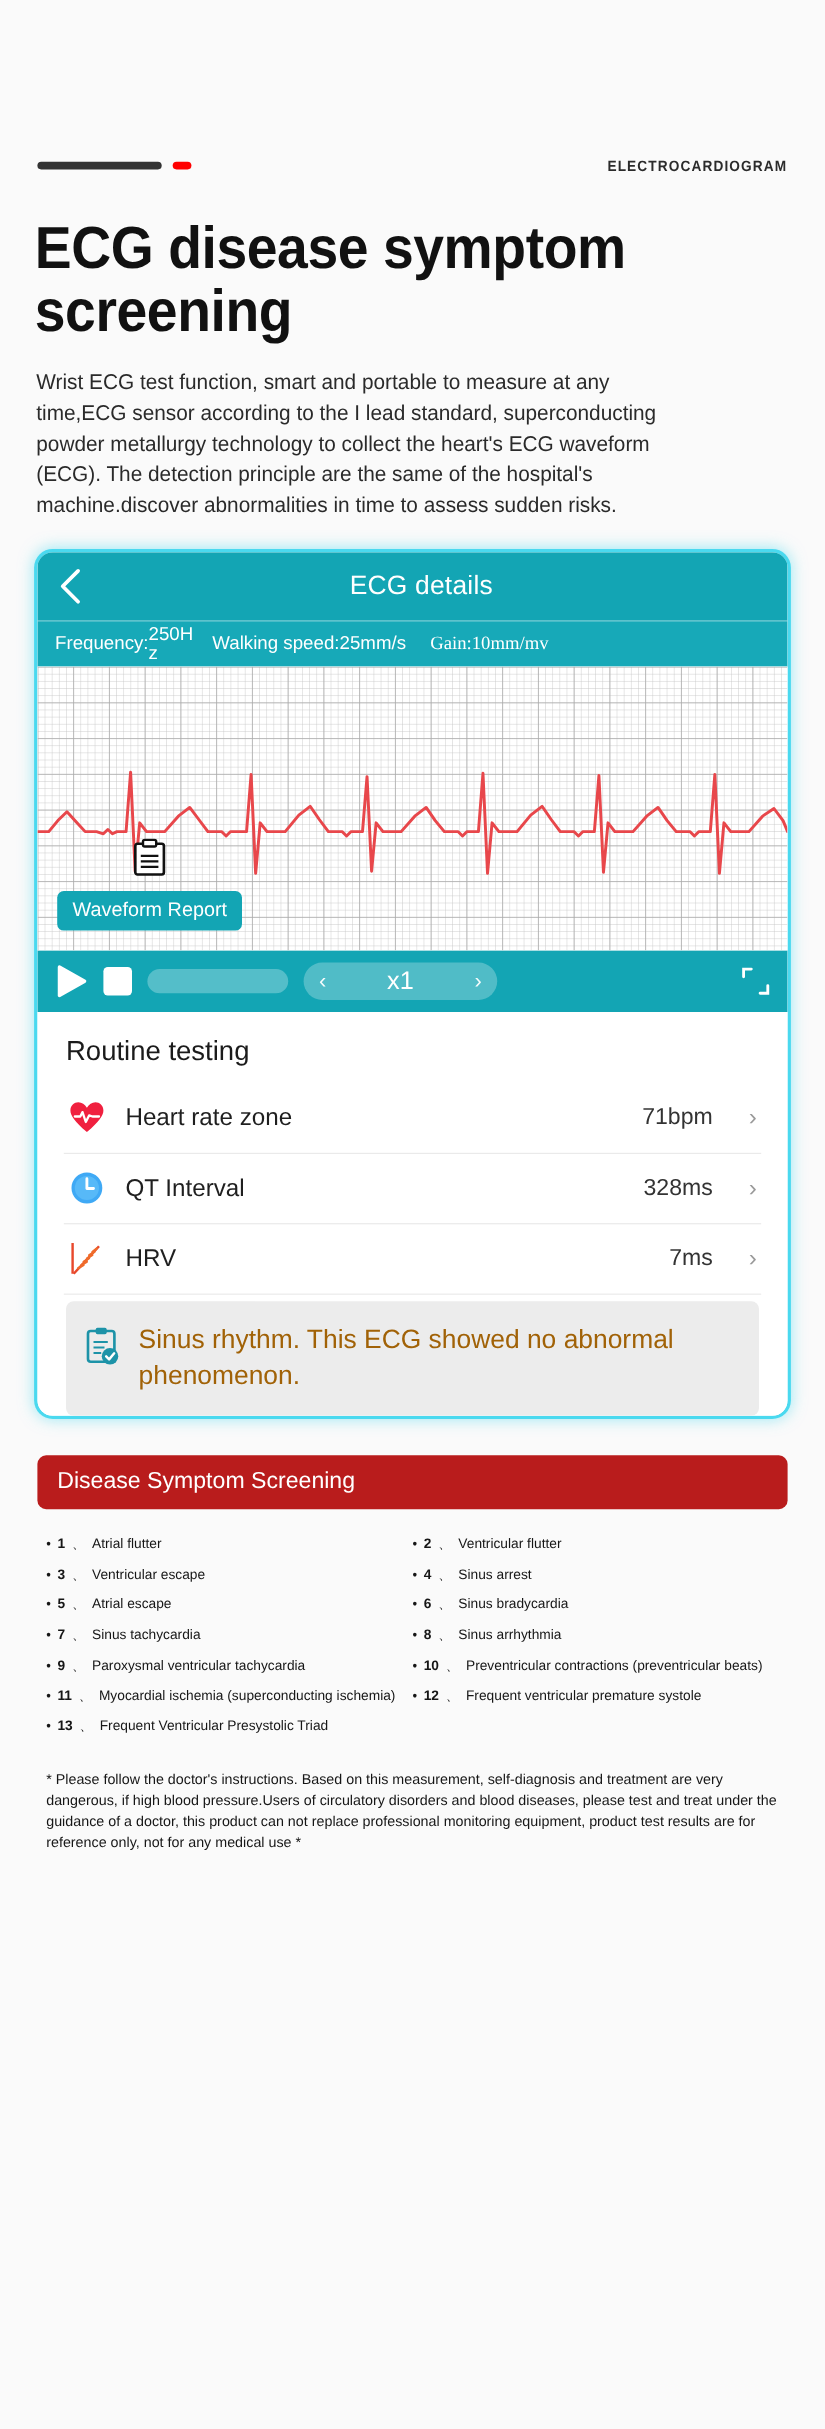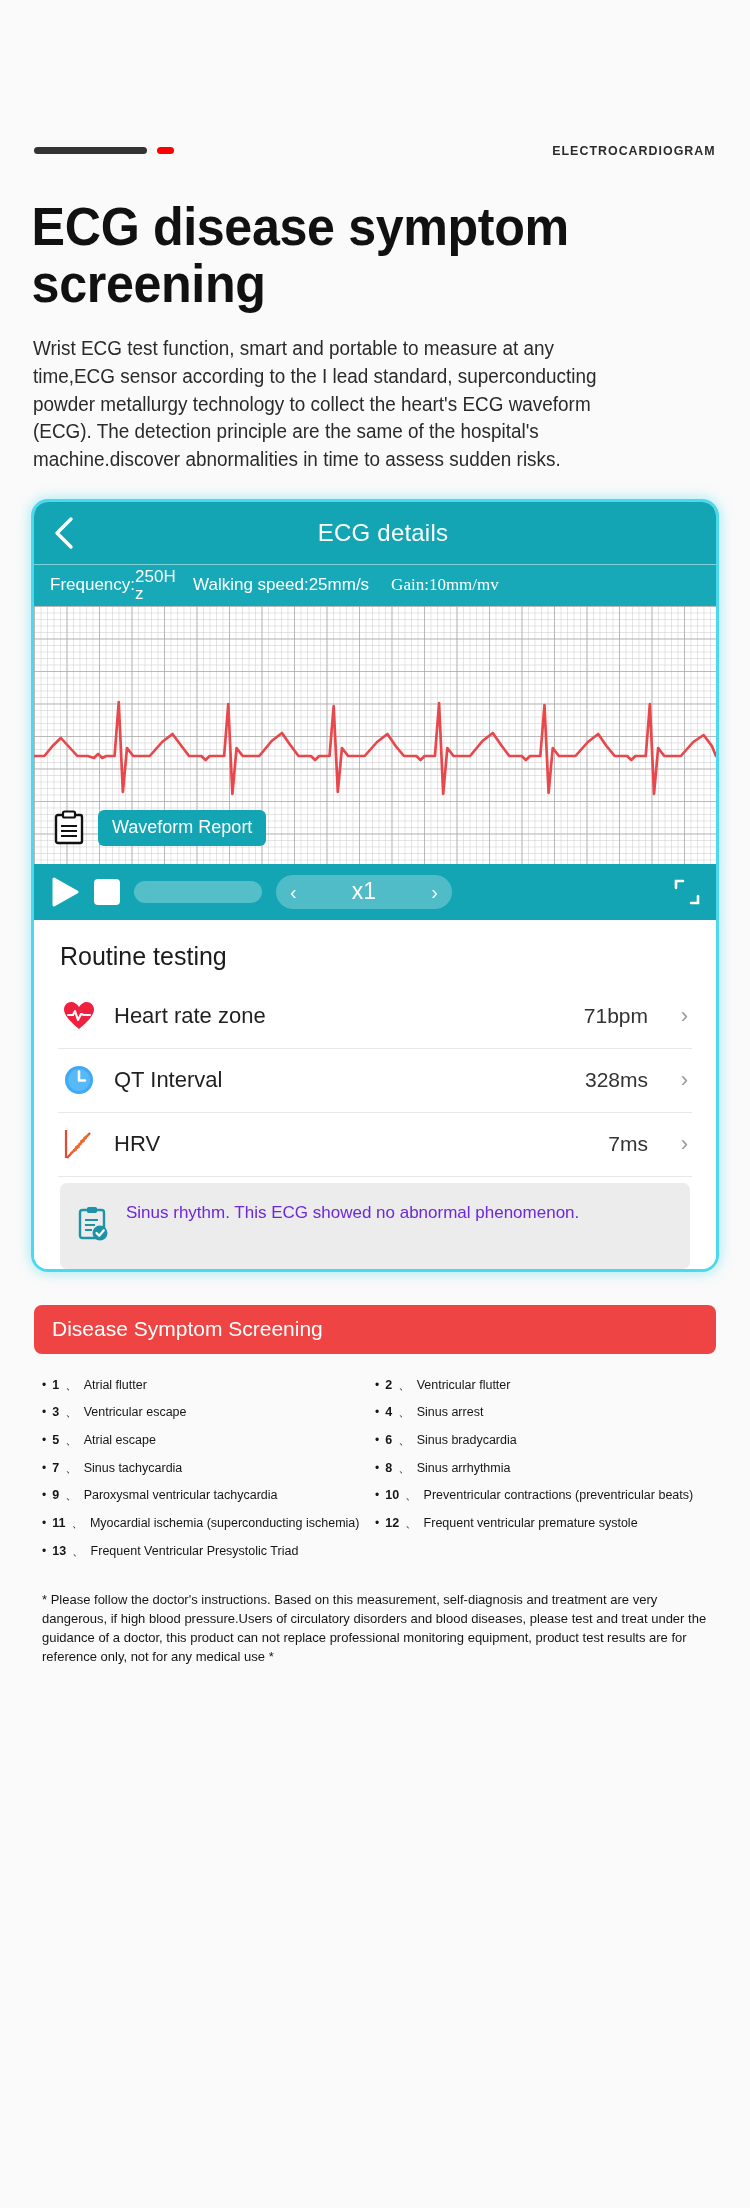--- a/index.html
+++ b/index.html
@@ -125,21 +125,21 @@
       linear-gradient(to right, rgba(170,170,170,0.75) 1px, transparent 1px),
       linear-gradient(to bottom, rgba(170,170,170,0.75) 1px, transparent 1px),
       linear-gradient(to right, rgba(200,200,200,0.5) 1px, transparent 1px),
       linear-gradient(to bottom, rgba(200,200,200,0.5) 1px, transparent 1px);
     background-size: 32.5px 32.5px, 32.5px 32.5px, 6.5px 6.5px, 6.5px 6.5px;
   }
   .ecg-svg { position: absolute; inset: 0; width: 100%; height: 100%; }
   .wf-row {
     position: absolute;
     left: 18px; bottom: 18px;
-    display: flex; align-items: center; gap: 12px;
+    display: flex; align-items: center; gap: 12px; flex-direction: column;
   }
   .clip-icon { width: 34px; height: 36px; }
   .wf-pill {
     background: #13a5b4;
     color: #fff;
     font-size: 18px;
     padding: 7px 14px 8px 14px;
     border-radius: 6px;
     white-space: nowrap;
   }
@@ -202,26 +202,26 @@
     background: #ececec;
     border-radius: 7px;
     margin: 6px 2px 0 2px;
     padding: 18px 16px 20px 16px;
     display: flex;
     gap: 16px;
     align-items: flex-start;
     min-height: 86px;
   }
   .result-icon { width: 34px; height: 38px; flex: 0 0 34px; margin-top: 4px; }
-  .result-text { font-size: 17px; line-height: 1.38; color: #6d28d9; }
+  .result-text { font-size: 24px; line-height: 1.38; color: #a16207; }
 
   
   .screen-wrap { padding: 36px 34px 0 34px; }
   .screen-pill {
-    background: #ef4444;
+    background: #b91c1c;
     color: #ffffff;
     font-size: 21px;
     border-radius: 8px;
     padding: 12px 32px 13px 18px;
   }
   .dis-grid {
     display: grid;
     grid-template-columns: 1fr 1fr;
     column-gap: 0px;
     padding: 18px 8px 0 8px;

